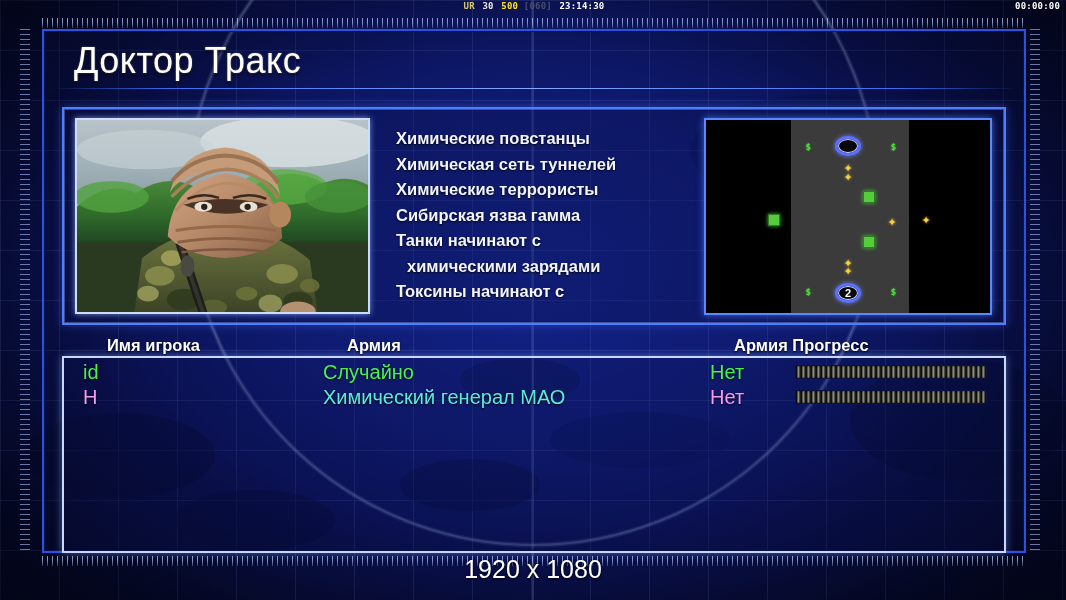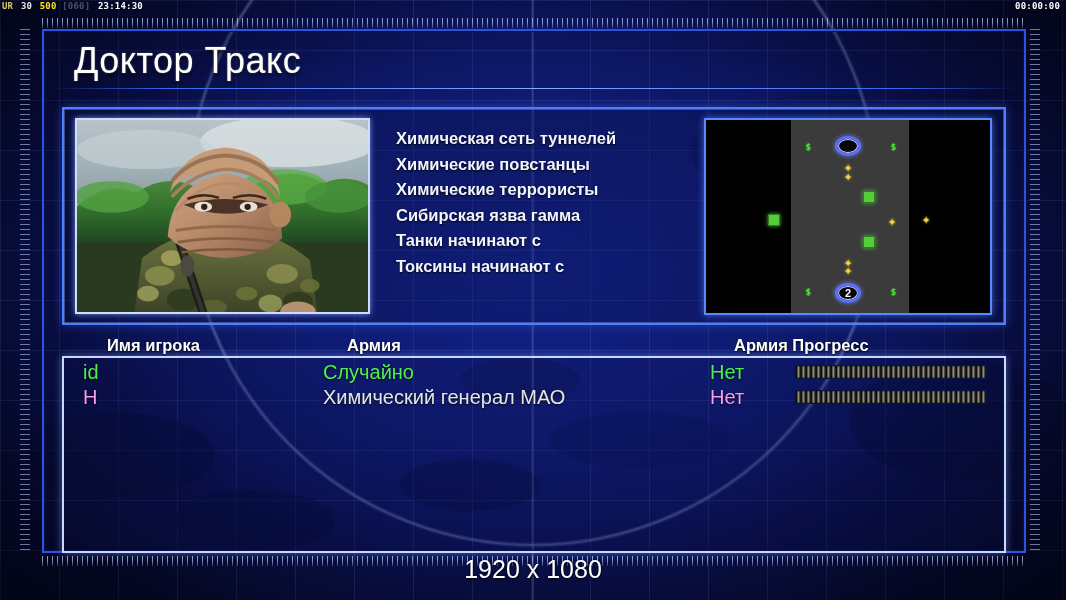--- a/index.html
+++ b/index.html
@@ -29,21 +29,21 @@
     position:absolute; inset:0;
     background:radial-gradient(ellipse 75% 80% at 50% 48%, rgba(0,0,0,0) 50%, rgba(0,0,6,.72) 100%);
   }
 
   
   #topbar {
     position:absolute; top:0; left:0; width:1066px; height:13px;
     z-index:40;
     font-family:"DejaVu Sans Mono", monospace;
     font-size:9px; font-weight:bold; line-height:13px;
-    letter-spacing:.2px; white-space:nowrap;
+    letter-spacing:.2px; white-space:nowrap;text-align:center;
   }
   #topbar .seg { padding-left:2px; }
   .st-ur    { color:#d8c96a; }
   .st-n1    { color:#e8e8e8; }
   .st-n2    { color:#ffe31a; }
   .st-n3    { color:#4b4f6e; }
   .st-clock { color:#ffffff; }
   #clock-right {
     position:absolute; right:6px; top:0; line-height:13px;
     font-family:"DejaVu Sans Mono", monospace;
@@ -333,25 +333,26 @@
       <path d="M112,80 Q128,73 144,79" stroke="#3a2a1e" stroke-width="2.5" fill="none"></path>
       <path d="M158,79 Q176,73 192,80" stroke="#3a2a1e" stroke-width="2.5" fill="none"></path>
 
       <ellipse cx="206" cy="96" rx="11" ry="13" fill="#b4875f"></ellipse>
 
       <ellipse cx="224" cy="194" rx="18" ry="10" fill="#c29a78" opacity=".9"></ellipse>
     </svg>
   </div>
 
   <div id="desc">
+      <div class="line">Химические повстанцы</div>
       <div class="line">Химическая сеть туннелей</div>
-      <div class="line">Химические повстанцы</div>
       <div class="line">Химические террористы</div>
       <div class="line">Сибирская язва гамма</div>
       <div class="line">Танки начинают с</div>
+      <div class="line ind">химическими зарядами</div>
       <div class="line">Токсины начинают с</div>
     </div>
 
   <div id="minimap-frame">
     <div id="minimap">
       <div id="mm-land"></div>
     <div class="mm-item mm-sup" style="left: 36%; top: 14%;">$</div>
         <div class="mm-item mm-sup" style="left: 66%; top: 14%;">$</div>
         <div class="mm-item mm-sup" style="left: 36%; top: 89%;">$</div>
         <div class="mm-item mm-sup" style="left: 66%; top: 89%;">$</div>
@@ -379,19 +380,19 @@
 <div id="table-panel"></div>
 <div id="rows">
     <div class="row">
       <div class="cell c-name" style="color: rgb(78, 240, 78);">id</div>
       <div class="cell c-army" style="color: rgb(78, 240, 78);">Случайно</div>
       <div class="cell c-team" style="color: rgb(78, 240, 78);">Нет</div>
       <div class="bar" style="width: 192px;"></div>
     </div>
     <div class="row">
       <div class="cell c-name" style="color: rgb(245, 155, 240);">H</div>
-      <div class="cell c-army" style="color: #e5e5e5;">Химический генерал МАО</div>
+      <div class="cell c-army" style="color: #5eead4;">Химический генерал МАО</div>
       <div class="cell c-team" style="color: rgb(245, 155, 240);">Нет</div>
       <div class="bar" style="width: 192px;"></div>
     </div>
   </div>
 
 <div id="resolution">1920 x 1080</div>
 
 </body></html>

